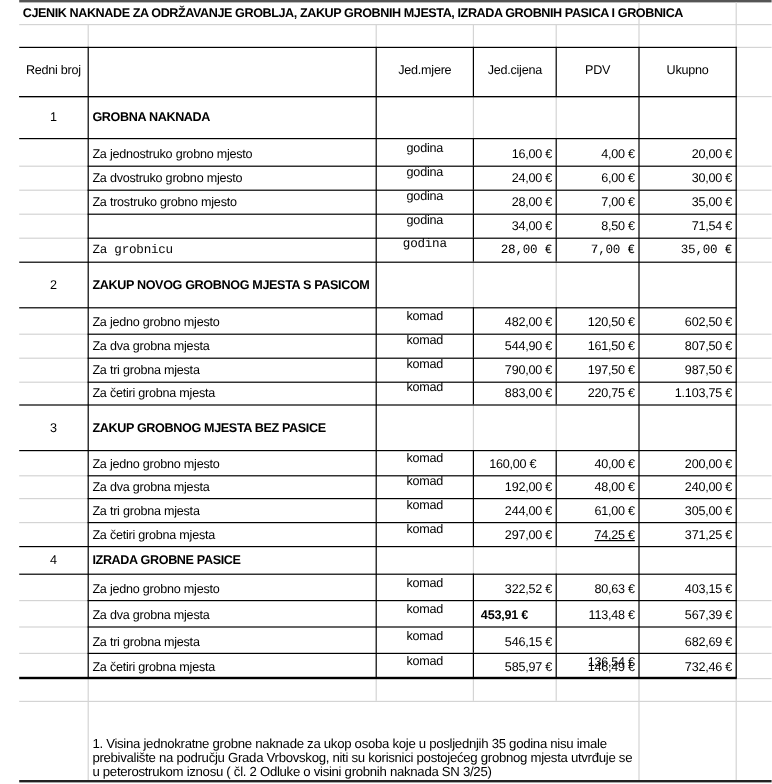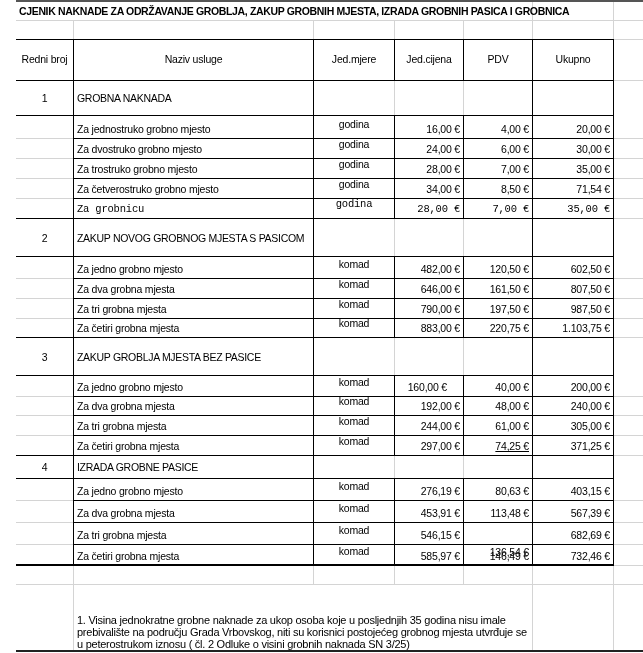--- a/index.html
+++ b/index.html
@@ -13,21 +13,21 @@
   .gh { position: absolute; height: 1px; background: #d4d4d4; }
   
   .bv { position: absolute; width: 1px; background: #000; }
   .bh { position: absolute; height: 1px; background: #000; }
   .bh2 { position: absolute; height: 2px; background: #000; }
   .cell { position: absolute; font-size: 10.5px; line-height: 12px; white-space: nowrap;
           letter-spacing: -0.2px; }
   .title { left: 3px; top: 5px; font-size: 10.5px; font-weight: bold; letter-spacing: -0.35px; }
   .hdr { text-align: center; }
   .grp-no { text-align: center; }
-  .grp-name { font-weight: normal; letter-spacing: -0.3px; }
+  .grp-name { font-weight: bold; letter-spacing: -0.3px; }
   .unit { text-align: center; }
   .num { text-align: right; }
   .footnote { position: absolute; left: 61px; top: 614px; width: 455px; font-size: 11px;
               line-height: 12px; white-space: normal; letter-spacing: -0.25px; }
 </style>
 </head>
 <body>
 
 <div class="sheet">
   <div class="topline"></div>
@@ -157,21 +157,20 @@
       <div class="bv" style="left:447px; top:522px; height:22px;"></div>
       <div class="bv" style="left:378px; top:544px; height:21px;"></div>
       <div class="bv" style="left:447px; top:544px; height:21px;"></div>
     </div>
 
   <div class="bottomline"></div>
 
   <div class="cell title">CJENIK NAKNADE ZA ODRŽAVANJE GROBLJA, ZAKUP GROBNIH MJESTA, IZRADA GROBNIH PASICA I GROBNICA</div>
 
   <div class="cell hdr" style="left:0; top:53px; width:57px;">Redni broj</div>
-  <div class="cell hdr" style="left:58px; top:53px; width:239px;">Naziv usluge</div>
   <div class="cell hdr" style="left:298px; top:53px; width:80px;">Jed.mjere</div>
   <div class="cell hdr" style="left:379px; top:53px; width:68px;">Jed.cijena</div>
   <div class="cell hdr" style="left:448px; top:53px; width:68px;">PDV</div>
   <div class="cell hdr" style="left:517px; top:53px; width:80px;">Ukupno</div>
 
   <div id="body-cells">
       <div class="cell grp-no" style="left:0; top:92px; width:57px;">1</div>
       <div class="cell grp-name" style="left:61px; top:92px;">GROBNA NAKNADA</div>
       <div class="" style="position:absolute; left:0; top:115px; width:598px; height:23px;">
         <div class="cell" style="left:61px; top:8px;">Za jednostruko grobno mjesto</div>
@@ -188,21 +187,20 @@
         <div class="cell num" style="left:517px; top:5px; width:77px;">30,00 €</div>
       </div>
       <div class="" style="position:absolute; left:0; top:158px; width:598px; height:20px;">
         <div class="cell" style="left:61px; top:5px;">Za trostruko grobno mjesto</div>
         <div class="cell unit" style="left:298px; top:0px; width:80px;">godina</div>
         <div class="cell num" style="left:379px; top:5px; width:65px;">28,00 €</div>
         <div class="cell num" style="left:448px; top:5px; width:65px;">7,00 €</div>
         <div class="cell num" style="left:517px; top:5px; width:77px;">35,00 €</div>
       </div>
       <div class="" style="position:absolute; left:0; top:178px; width:598px; height:20px;">
-        <div class="cell" style="left:61px; top:5px;">Za četverostruko grobno mjesto</div>
         <div class="cell unit" style="left:298px; top:0px; width:80px;">godina</div>
         <div class="cell num" style="left:379px; top:5px; width:65px;">34,00 €</div>
         <div class="cell num" style="left:448px; top:5px; width:65px;">8,50 €</div>
         <div class="cell num" style="left:517px; top:5px; width:77px;">71,54 €</div>
       </div>
       <div class="" style="position:absolute; left:0; top:198px; width:598px; height:20px;font-family:Liberation Mono, monospace;">
         <div class="cell" style="left:61px; top:5px;">Za grobnicu</div>
         <div class="cell unit" style="left:298px; top:0px; width:80px;">godina</div>
         <div class="cell num" style="left:379px; top:5px; width:65px;">28,00 €</div>
         <div class="cell num" style="left:448px; top:5px; width:65px;">7,00 €</div>
@@ -213,40 +211,40 @@
       <div class="" style="position:absolute; left:0; top:256px; width:598px; height:22px;">
         <div class="cell" style="left:61px; top:7px;">Za jedno grobno mjesto</div>
         <div class="cell unit" style="left:298px; top:2px; width:80px;">komad</div>
         <div class="cell num" style="left:379px; top:7px; width:65px;">482,00 €</div>
         <div class="cell num" style="left:448px; top:7px; width:65px;">120,50 €</div>
         <div class="cell num" style="left:517px; top:7px; width:77px;">602,50 €</div>
       </div>
       <div class="" style="position:absolute; left:0; top:278px; width:598px; height:20px;">
         <div class="cell" style="left:61px; top:5px;">Za dva grobna mjesta</div>
         <div class="cell unit" style="left:298px; top:0px; width:80px;">komad</div>
-        <div class="cell num" style="left:379px; top:5px; width:65px;">646,00 €</div>
+        <div class="cell num" style="left:379px; top:5px; width:65px;">544,90 €</div>
         <div class="cell num" style="left:448px; top:5px; width:65px;">161,50 €</div>
         <div class="cell num" style="left:517px; top:5px; width:77px;">807,50 €</div>
       </div>
       <div class="" style="position:absolute; left:0; top:298px; width:598px; height:20px;">
         <div class="cell" style="left:61px; top:5px;">Za tri grobna mjesta</div>
         <div class="cell unit" style="left:298px; top:0px; width:80px;">komad</div>
         <div class="cell num" style="left:379px; top:5px; width:65px;">790,00 €</div>
         <div class="cell num" style="left:448px; top:5px; width:65px;">197,50 €</div>
         <div class="cell num" style="left:517px; top:5px; width:77px;">987,50 €</div>
       </div>
       <div class="" style="position:absolute; left:0; top:318px; width:598px; height:19px;">
         <div class="cell" style="left:61px; top:4px;">Za četiri grobna mjesta</div>
         <div class="cell unit" style="left:298px; top:-1px; width:80px;">komad</div>
         <div class="cell num" style="left:379px; top:4px; width:65px;">883,00 €</div>
         <div class="cell num" style="left:448px; top:4px; width:65px;">220,75 €</div>
         <div class="cell num" style="left:517px; top:4px; width:77px;">1.103,75 €</div>
       </div>
       <div class="cell grp-no" style="left:0; top:351px; width:57px;">3</div>
-      <div class="cell grp-name" style="left:61px; top:351px;">ZAKUP GROBLJA MJESTA BEZ PASICE</div>
+      <div class="cell grp-name" style="left:61px; top:351px;">ZAKUP GROBNOG MJESTA BEZ PASICE</div>
       <div class="" style="position:absolute; left:0; top:375px; width:598px; height:21px;">
         <div class="cell" style="left:61px; top:6px;">Za jedno grobno mjesto</div>
         <div class="cell unit" style="left:298px; top:1px; width:80px;">komad</div>
         <div class="cell num" style="left:366px; top:6px; width:65px;">160,00 €</div>
         <div class="cell num" style="left:448px; top:6px; width:65px;">40,00 €</div>
         <div class="cell num" style="left:517px; top:6px; width:77px;">200,00 €</div>
       </div>
       <div class="" style="position:absolute; left:0; top:396px; width:598px; height:19px;">
         <div class="cell" style="left:61px; top:4px;">Za dva grobna mjesta</div>
         <div class="cell unit" style="left:298px; top:-1px; width:80px;">komad</div>
@@ -266,28 +264,28 @@
         <div class="cell unit" style="left:298px; top:0px; width:80px;">komad</div>
         <div class="cell num" style="left:379px; top:5px; width:65px;">297,00 €</div>
         <div class="cell num" style="left:448px; top:5px; width:65px;text-decoration:underline;">74,25 €</div>
         <div class="cell num" style="left:517px; top:5px; width:77px;">371,25 €</div>
       </div>
       <div class="cell grp-no" style="left:0; top:461px; width:57px;">4</div>
       <div class="cell grp-name" style="left:61px; top:461px;">IZRADA GROBNE PASICE</div>
       <div class="" style="position:absolute; left:0; top:478px; width:598px; height:22px;">
         <div class="cell" style="left:61px; top:7px;">Za jedno grobno mjesto</div>
         <div class="cell unit" style="left:298px; top:2px; width:80px;">komad</div>
-        <div class="cell num" style="left:379px; top:7px; width:65px;">276,19 €</div>
+        <div class="cell num" style="left:379px; top:7px; width:65px;">322,52 €</div>
         <div class="cell num" style="left:448px; top:7px; width:65px;">80,63 €</div>
         <div class="cell num" style="left:517px; top:7px; width:77px;">403,15 €</div>
       </div>
       <div class="" style="position:absolute; left:0; top:500px; width:598px; height:22px;">
         <div class="cell" style="left:61px; top:7px;">Za dva grobna mjesta</div>
         <div class="cell unit" style="left:298px; top:2px; width:80px;">komad</div>
-        <div class="cell num" style="left:379px; top:7px; width:65px;">453,91 €</div>
+        <div class="cell num" style="left:359px; top:7px; width:65px;font-weight:bold;">453,91 €</div>
         <div class="cell num" style="left:448px; top:7px; width:65px;">113,48 €</div>
         <div class="cell num" style="left:517px; top:7px; width:77px;">567,39 €</div>
       </div>
       <div class="" style="position:absolute; left:0; top:522px; width:598px; height:22px;">
         <div class="cell" style="left:61px; top:7px;">Za tri grobna mjesta</div>
         <div class="cell unit" style="left:298px; top:2px; width:80px;">komad</div>
         <div class="cell num" style="left:379px; top:7px; width:65px;">546,15 €</div>
         <div class="cell num" style="left:448px; top:24px; width:65px;text-align:right;">136,54 €</div>
         <div class="cell num" style="left:517px; top:7px; width:77px;">682,69 €</div>
       </div>

